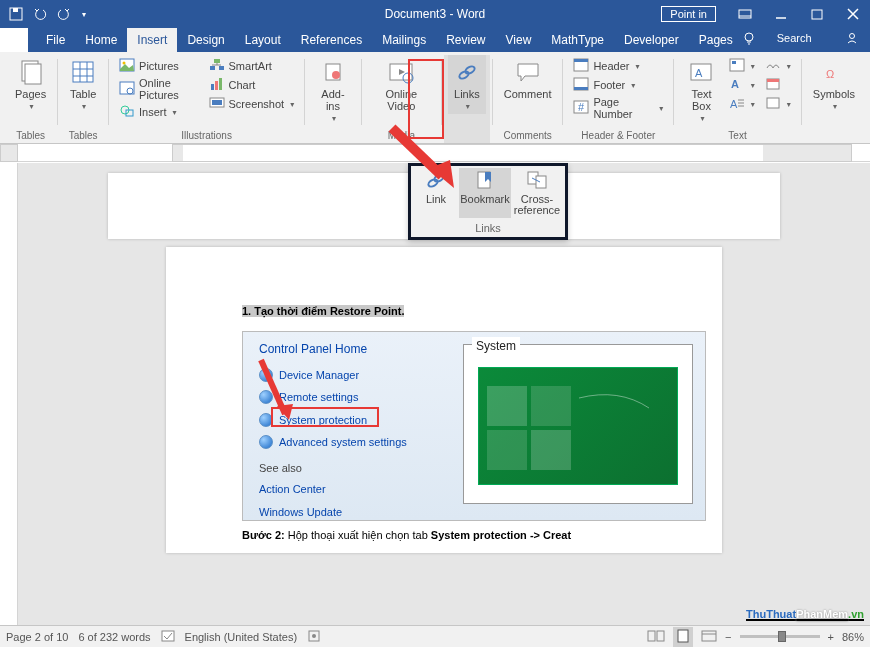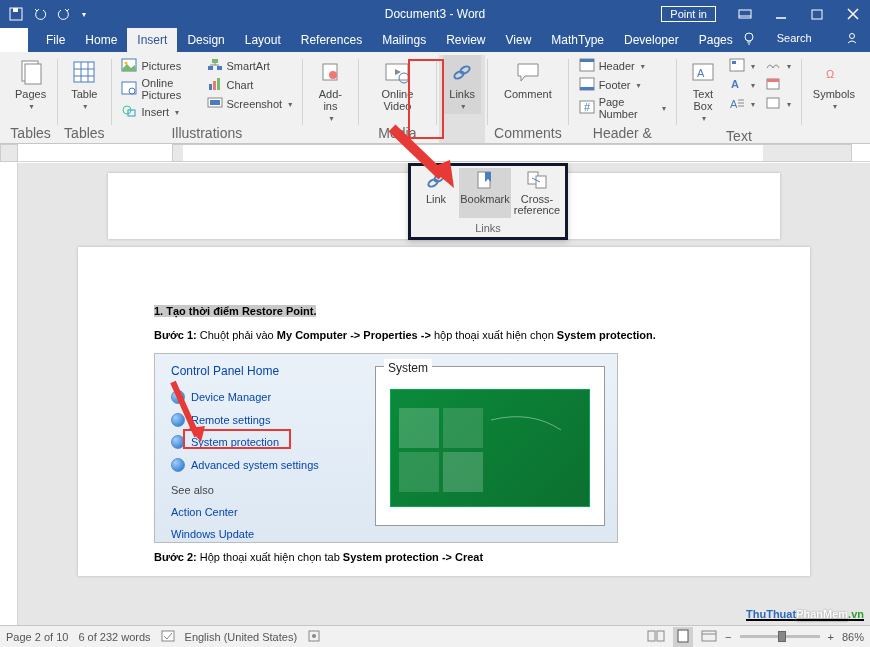--- a/index.html
+++ b/index.html
@@ -11,21 +11,21 @@
 .win-ctrl{margin-left:auto;display:flex;align-items:center;gap:2px;}
 .signin{border:1px solid #fff;padding:1px 8px;font-size:11px;margin-right:10px;}
 .win-btn{width:34px;height:28px;display:flex;align-items:center;justify-content:center;}
 .tabs{height:24px;background:#2B579A;display:flex;align-items:center;padding-left:8px;margin-left:28px;}
 .tab{padding:0 10px;height:24px;line-height:24px;color:#fff;font-size:12px;cursor:pointer;}
 .tab.active{background:#F1F1F1;color:#2B579A;}
 .tabs-right{margin-left:auto;display:flex;align-items:flex-start;color:#fff;padding-right:8px;gap:22px;}
 .ribbon{height:92px;background:#F1F1F1;border-bottom:1px solid #C6C6C6;display:flex;align-items:stretch;padding:3px 6px 0 6px;}
 .group{display:flex;flex-direction:column;align-items:center;padding:0 4px;}
 .group-body{flex:1;display:flex;align-items:flex-start;gap:2px;}
-.group-label{font-size:14px;color:#666;padding:2px 0;text-align:center;}
+.group-label{font-size:10px;color:#666;padding:2px 0;text-align:center;}
 .sep{width:1px;background:#D4D4D4;margin:4px 2px 18px 2px;}
 .big-btn{display:flex;flex-direction:column;align-items:center;justify-content:flex-start;padding:3px 5px;min-width:36px;text-align:center;gap:2px;}
 .big-btn .ico{width:28px;height:28px;display:flex;align-items:center;justify-content:center;}
 .big-btn .lbl{font-size:11px;color:#444;line-height:12px;}
 .small-list{display:flex;flex-direction:column;gap:1px;padding:2px 2px;}
 .small-btn{display:flex;align-items:center;gap:4px;padding:1px 2px;}
 .small-btn .ico{width:16px;height:16px;}
 .small-btn .lbl{font-size:11px;color:#444;}
 .hilite{border:2px solid #E73935;position:absolute;pointer-events:none;}
 .dropdown{position:absolute;left:408px;top:163px;width:160px;height:77px;background:#F1F1F1;border:3px solid #0f172a;box-shadow:0 2px 6px rgba(0,0,0,0.2);z-index:10;}
@@ -34,21 +34,21 @@
 .dd-item .ico{width:22px;height:22px;}
 .dd-item .lbl{font-size:11px;color:#444;margin-top:2px;text-align:center;line-height:11px;}
 .dd-label{text-align:center;font-size:11px;color:#666;padding:2px;}
 .ruler{height:18px;background:#fff;border-bottom:1px solid #D4D4D4;position:relative;font-size:9px;color:#888;}
 .ruler-inner{position:absolute;left:172px;right:18px;top:0;height:18px;background:linear-gradient(to right,#E8E8E8 0,#E8E8E8 10px,#fff 10px,#fff 590px,#E8E8E8 590px);border:1px solid #CCC;}
 .ruler-l{position:absolute;left:0;top:0;width:18px;height:18px;background:#E8E8E8;border:1px solid #CCC;}
 .workspace{position:absolute;top:163px;left:0;right:0;bottom:22px;background:#E6E6E6;display:flex;}
 .vruler{width:18px;background:#fff;border-right:1px solid #D4D4D4;}
 .page-area{flex:1;overflow:auto;padding:10px 0 0 0;display:flex;flex-direction:column;align-items:center;gap:8px;}
 .page-top{width:672px;height:66px;background:#fff;box-shadow:0 0 3px rgba(0,0,0,0.2);}
-.page{width:732px;background:#fff;box-shadow:0 0 3px rgba(0,0,0,0.2);padding:54px 76px 10px 76px;font-size:13px;color:#000;line-height:1.5;font-family:Arial,sans-serif;}
+.page{width:556px;background:#fff;box-shadow:0 0 3px rgba(0,0,0,0.2);padding:54px 76px 10px 76px;font-size:13px;color:#000;line-height:1.5;font-family:Arial,sans-serif;}
 .page .h1{font-weight:bold;background:#C8C8C8;display:inline;}
 .page p{margin-top:6px;}
 .embedded{margin-top:10px;width:464px;height:190px;border:1px solid #BBB;background:linear-gradient(to bottom,#EAF1F9,#DDE8F3);position:relative;}
 .cp-home{color:#0645AD;font-size:12px;padding:8px 0 6px 16px;}
 .cp-item{display:flex;align-items:center;gap:6px;padding:3px 0 3px 16px;font-size:12px;color:#0645AD;}
 .cp-item .orb{width:14px;height:14px;border-radius:50%;background:radial-gradient(circle at 30% 30%,#9ED0FF,#1C6BC7);border:1px solid #5A8FC7;}
 .cp-see{padding:6px 0 2px 16px;font-size:11px;color:#444;}
 .sys-box{position:absolute;right:12px;top:12px;width:230px;height:160px;border:1px solid #999;background:#fff;}
 .sys-label{position:absolute;top:-8px;left:8px;background:#fff;padding:0 4px;font-size:12px;color:#222;}
 .sys-img{margin:22px 14px;width:200px;height:118px;background:linear-gradient(135deg,#0B8A3A,#0C7030);border:1px solid #0A5;position:relative;}
@@ -406,21 +406,20 @@
   <div class="ruler-l"></div>
   <div class="ruler-inner"></div>
 </div>
 
 <div class="workspace">
   <div class="vruler"></div>
   <div class="page-area">
     <div class="page-top"></div>
     <div class="page">
       <span class="h1">1. Tạo thời điểm Restore Point.</span>
-      <p><b>Bước 1:</b><span> Chuột phải vào </span><b>My Computer -&gt; Properties -&gt;</b><span> hộp thoại xuất hiện chọn </span><b>System protection.</b></p>
       <div class="embedded">
         <div class="cp-home">Control Panel Home</div>
         <div class="cp-item">
             <span class="orb"></span>
             <span>Device Manager</span>
           </div>
         <div class="cp-item">
             <span class="orb"></span>
             <span>Remote settings</span>
           </div>

